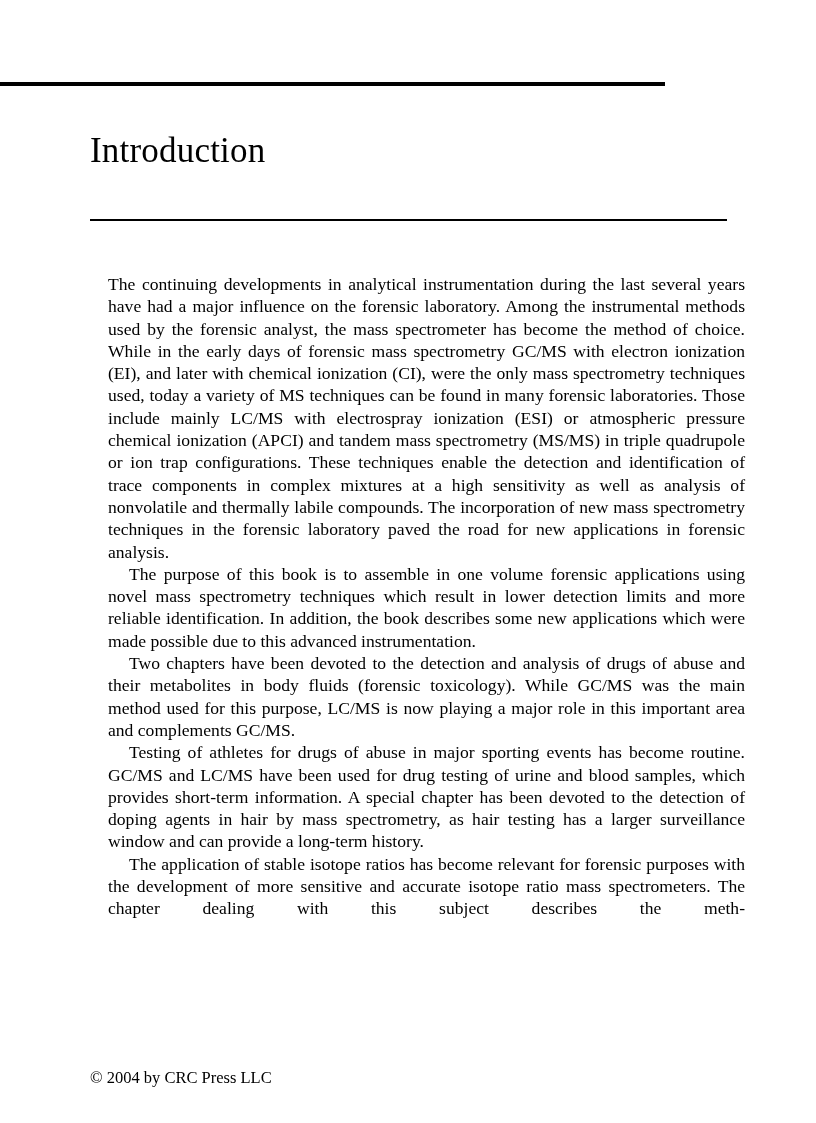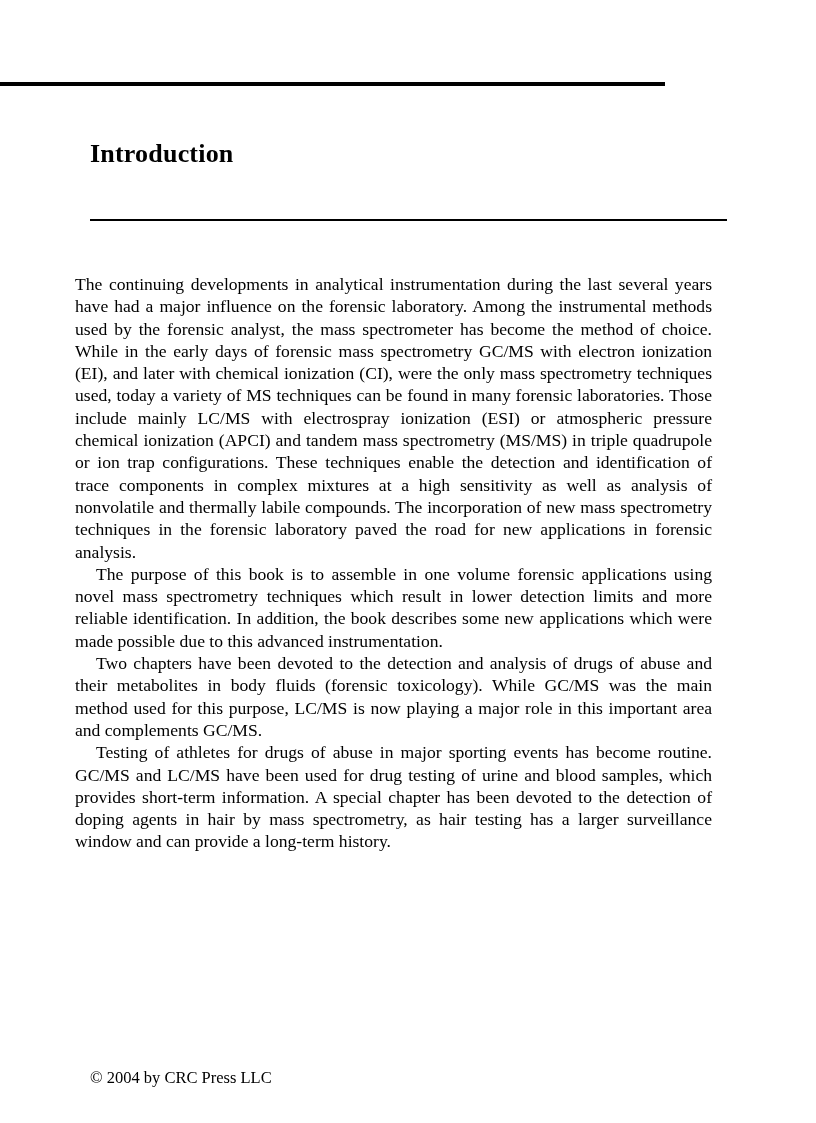--- a/index.html
+++ b/index.html
@@ -29,43 +29,43 @@
     top: 82px;
     width: 665px;
     height: 4px;
     background: #000000;
   }
 
   
   .chapter-title {
     position: absolute;
     left: 90px;
-    top: 121px;
+    top: 107px;
     width: 640px;
-    font-size: 26px;
-    font-weight: bold;
+    font-size: 35px;
+    font-weight: normal;
     letter-spacing: 0.2px;
     line-height: 1.2;
     color: #000000;
   }
 
   
   .rule-sub {
     position: absolute;
     left: 90px;
     top: 219px;
     width: 637px;
     height: 2px;
     background: #000000;
   }
 
   
   .body-block {
     position: absolute;
-    left: 75px;
+    left: 108px;
     top: 273px;
     width: 637px;
   }
 
   .body-par {
     margin: 0;
     font-size: 17.6px;
     line-height: 22.3px;
     text-align: justify;
     text-justify: inter-word;
@@ -103,17 +103,18 @@
 
   <h1 class="chapter-title">Introduction</h1>
 
   <div class="rule-sub"></div>
 
   <div class="body-block">
     <p class="body-par">The continuing developments in analytical instrumentation during the last several years have had a major influence on the forensic laboratory. Among the instrumental methods used by the forensic analyst, the mass spectrometer has become the method of choice. While in the early days of forensic mass spectrometry GC/MS with electron ionization (EI), and later with chemical ionization (CI), were the only mass spectrometry techniques used, today a variety of MS techniques can be found in many forensic laboratories. Those include mainly LC/MS with electrospray ionization (ESI) or atmospheric pressure chemical ionization (APCI) and tandem mass spectrometry (MS/MS) in triple quadrupole or ion trap configurations. These techniques enable the detection and identification of trace components in complex mixtures at a high sensitivity as well as analysis of nonvolatile and thermally labile compounds. The incorporation of new mass spectrometry techniques in the forensic laboratory paved the road for new applications in forensic analysis.</p>
     <p class="body-par indent">The purpose of this book is to assemble in one volume forensic applications using novel mass spectrometry techniques which result in lower detection limits and more reliable identification. In addition, the book describes some new applications which were made possible due to this advanced instrumentation.</p>
     <p class="body-par indent">Two chapters have been devoted to the detection and analysis of drugs of abuse and their metabolites in body fluids (forensic toxicology). While GC/MS was the main method used for this purpose, LC/MS is now playing a major role in this important area and complements GC/MS.</p>
     <p class="body-par indent">Testing of athletes for drugs of abuse in major sporting events has become routine. GC/MS and LC/MS have been used for drug testing of urine and blood samples, which provides short-term information. A special chapter has been devoted to the detection of doping agents in hair by mass spectrometry, as hair testing has a larger surveillance window and can provide a long-term history.</p>
+    <p class="body-par indent just-last">The application of stable isotope ratios has become relevant for forensic purposes with the development of more sensitive and accurate isotope ratio mass spectrometers. The chapter dealing with this subject describes the meth-</p>
   </div>
 
   <div class="footer">© 2004 by CRC Press LLC</div>
 
 </div>
 
 </body></html>

